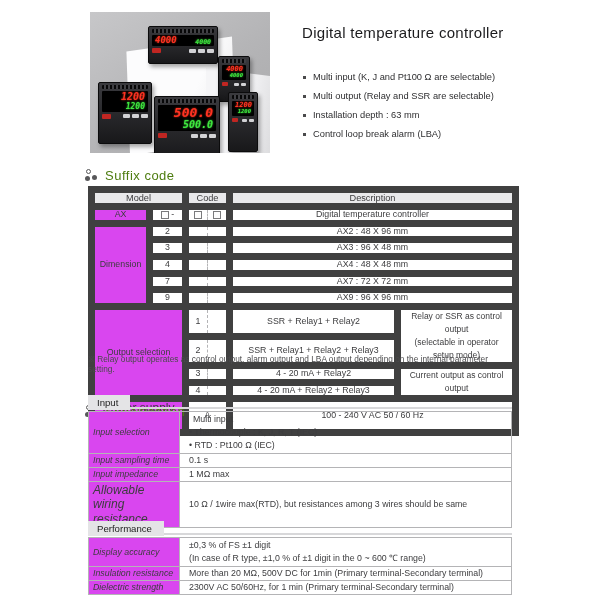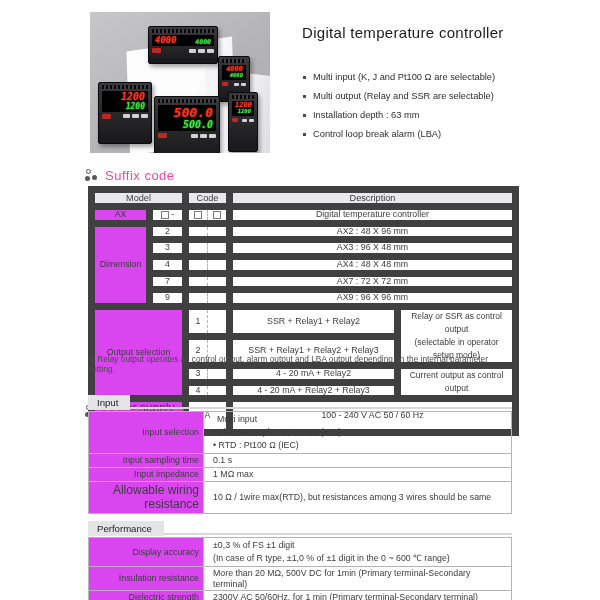--- a/index.html
+++ b/index.html
@@ -28,21 +28,21 @@
   .lcd-split { display:flex; justify-content:space-between; align-items:flex-end; }
 
   .hero-text { position:absolute; left:302px; top:24px; width:288px; }
   .hero-title { font-size:15px; color:#1b1b1d; letter-spacing:.3px; }
   .hero-bullets { margin-top:27px; }
   .hero-bullet { position:relative; padding-left:11px; font-size:9.3px; color:#2e2e30; line-height:19px; }
   .hero-bullet::before { content:""; position:absolute; left:1px; top:8px; width:3px; height:3px; background:#4a4a4c; }
 
   
   .sec-head { position:absolute; left:85px; display:flex; align-items:center; gap:7px; }
-  .sec-title { font-size:13px; color:#ec4899; letter-spacing:.5px;text-align:center; }
+  .sec-title { font-size:13px; color:#4d7c0f; letter-spacing:.5px;text-align:center; }
   .tri-dots { position:relative; width:13px; height:13px; }
   .tri-dots i { position:absolute; border-radius:50%; }
   .tri-dots .d1 { left:1px; top:0; width:5px; height:5px; border:1.4px solid #58585a; background:transparent; }
   .tri-dots .d2 { left:0; top:7px; width:5px; height:5px; background:#58585a; }
   .tri-dots .d3 { left:7px; top:6px; width:5px; height:5px; background:#58585a; }
 
   
   table { border-collapse:collapse; table-layout:fixed; }
   .suffix-table { position:absolute; left:88px; top:186px; width:424px; font-size:8.8px; }
   .suffix-table th, .suffix-table td { border:7px solid #404040; height:13px; line-height:1.1;
@@ -56,21 +56,21 @@
   .note { font-size:8.5px; line-height:1.3; }
   .smalltxt { font-size:12px; }
 
   .footnote { position:absolute; left:88px; top:353px; width:424px; font-size:8.3px; color:#4a4a4c; }
 
   
   .tab-bar { position:absolute; left:88px; width:424px; height:17px; border-bottom:2px solid #d8d8da; }
   .tab { display:inline-block; background:#e4e4e6; color:#222; font-size:9.6px; padding:2px 12px 2px 9px; }
   .spec-table { position:absolute; left:88px; width:424px; font-size:8.8px; }
   .spec-table td { border:1px solid #b4b4b6; height:14px; line-height:1.2; padding:1px 4px; color:#3c3c3e; }
-  .spec-table .lbl { text-align:right; width:115px; }
+  .spec-table .lbl { text-align:left; width:91px;font-style:italic; }
   .spec-table .val { text-align:left; padding-left:9px; }
   .line { display:block; line-height:13px; }
 </style>
 </head>
 <body>
 
 <div class="page">
 
   <div class="photo">
     <div class="ped1"></div>

